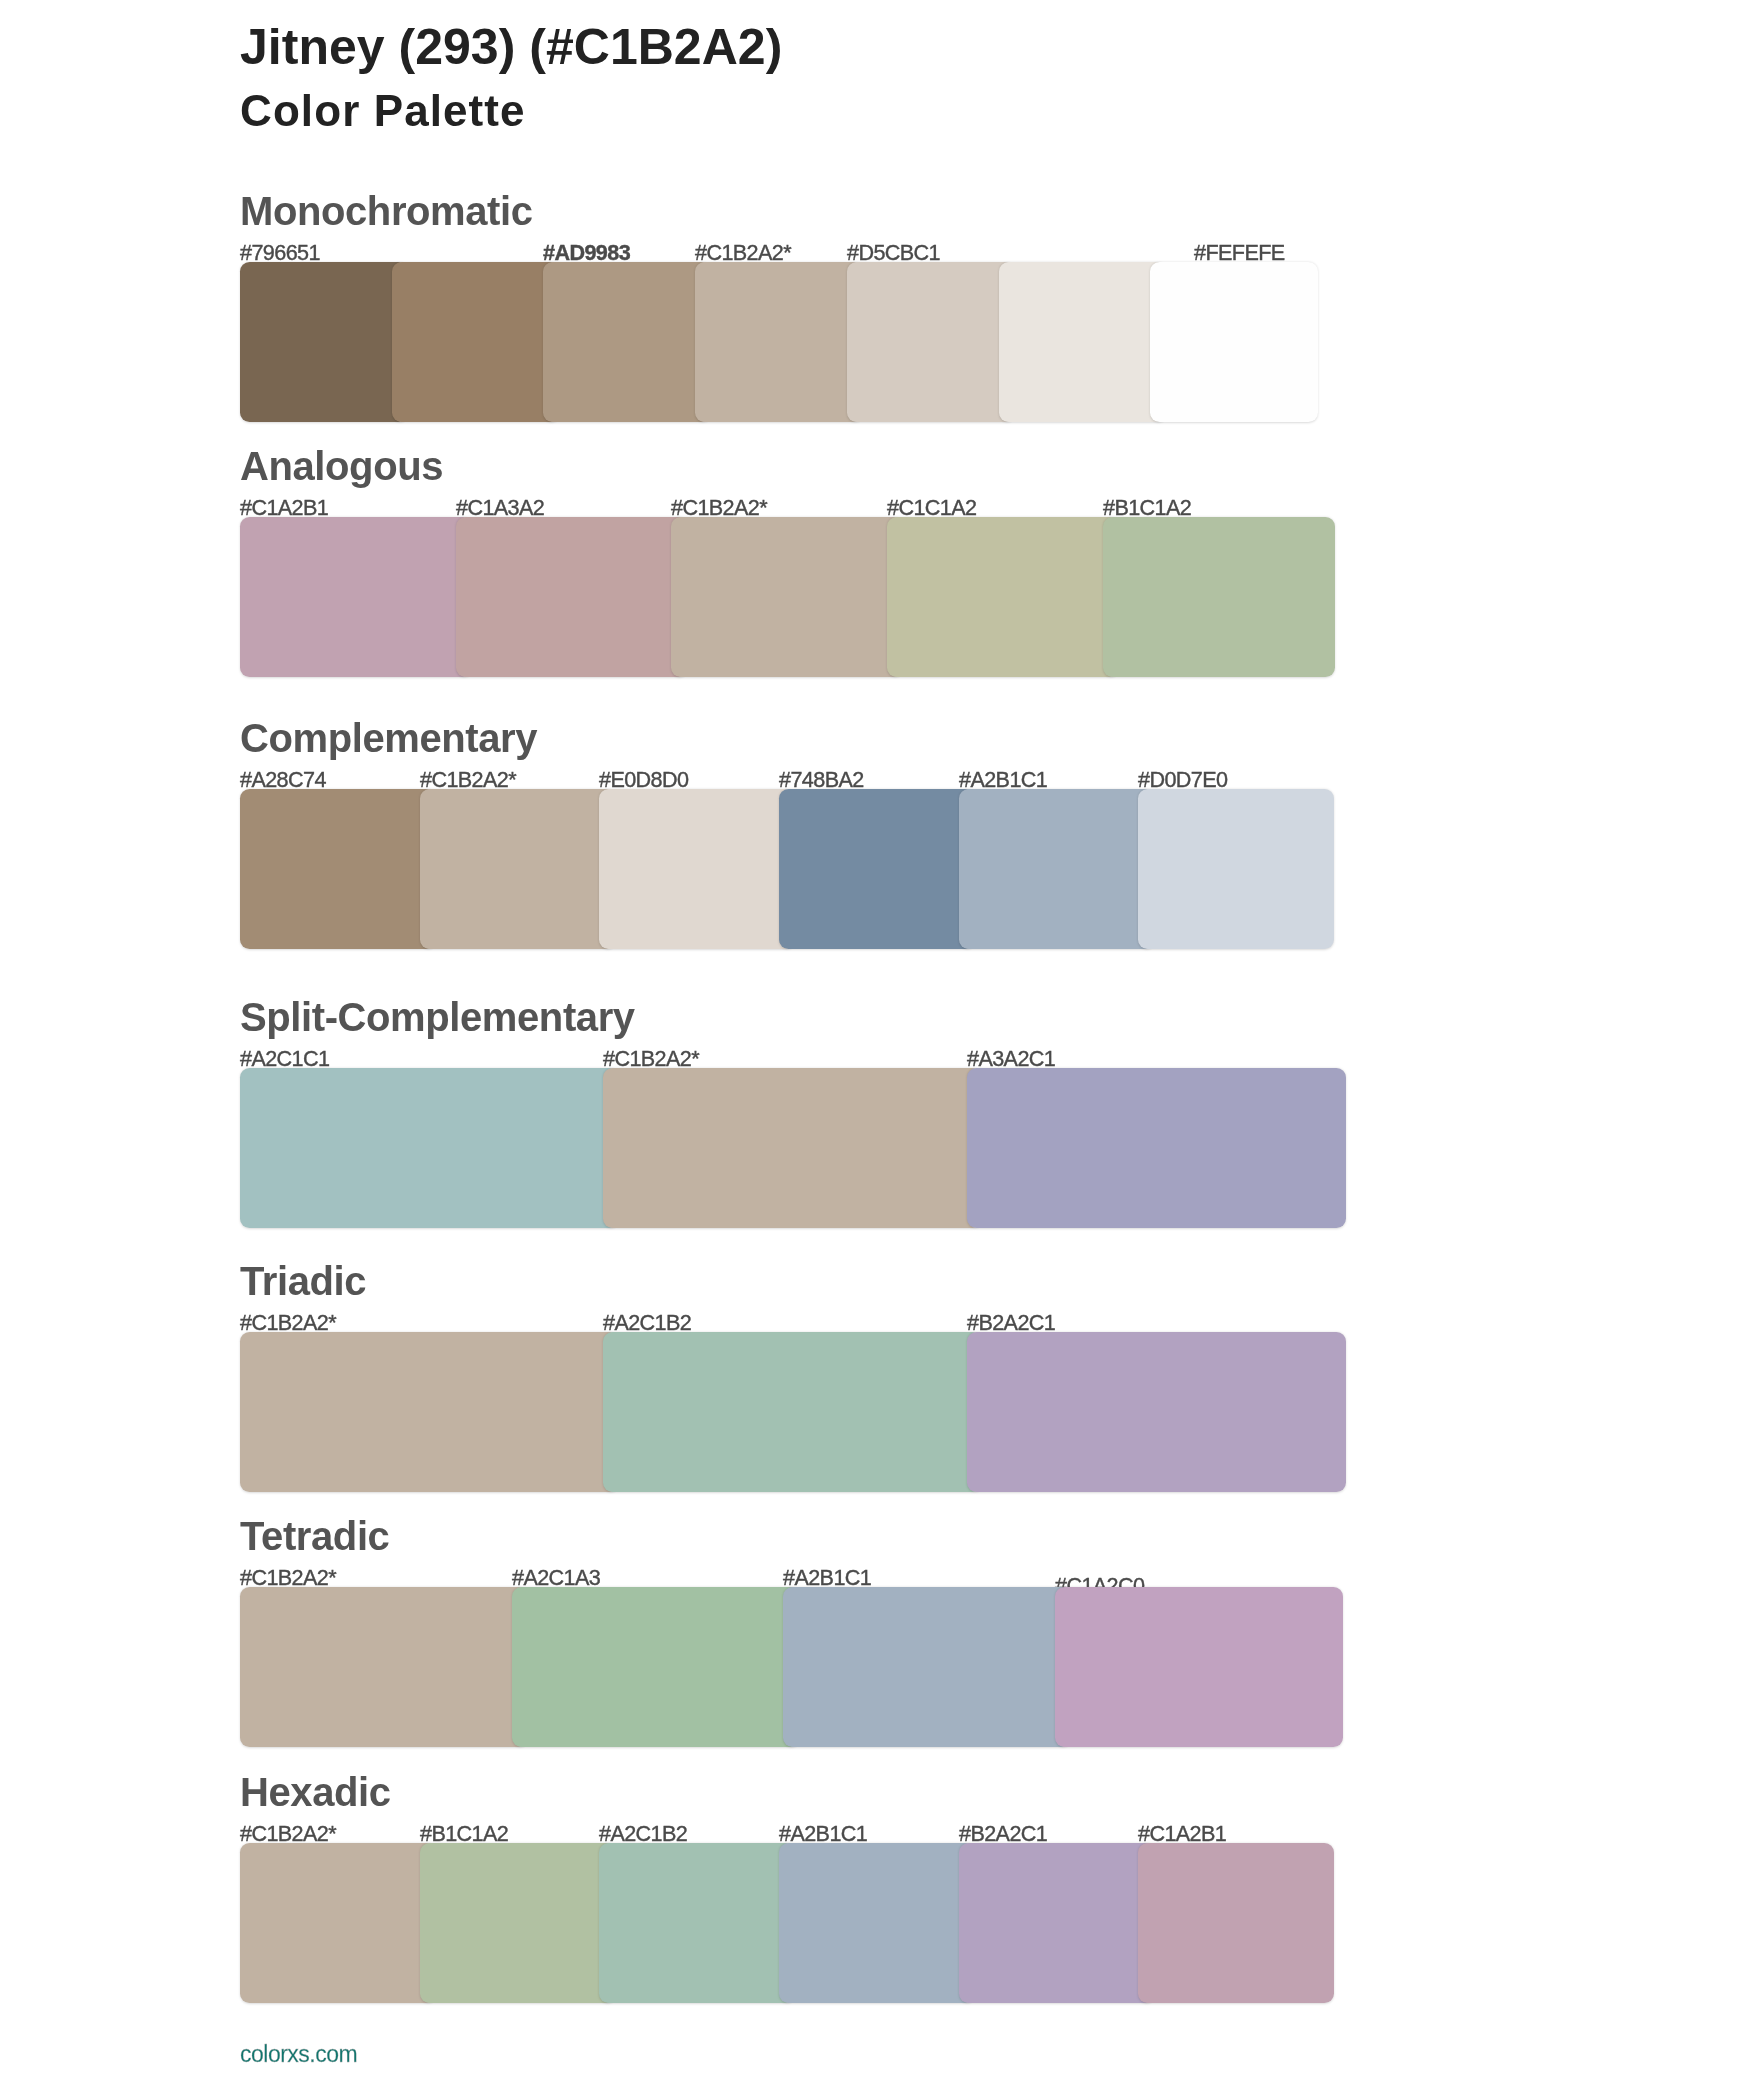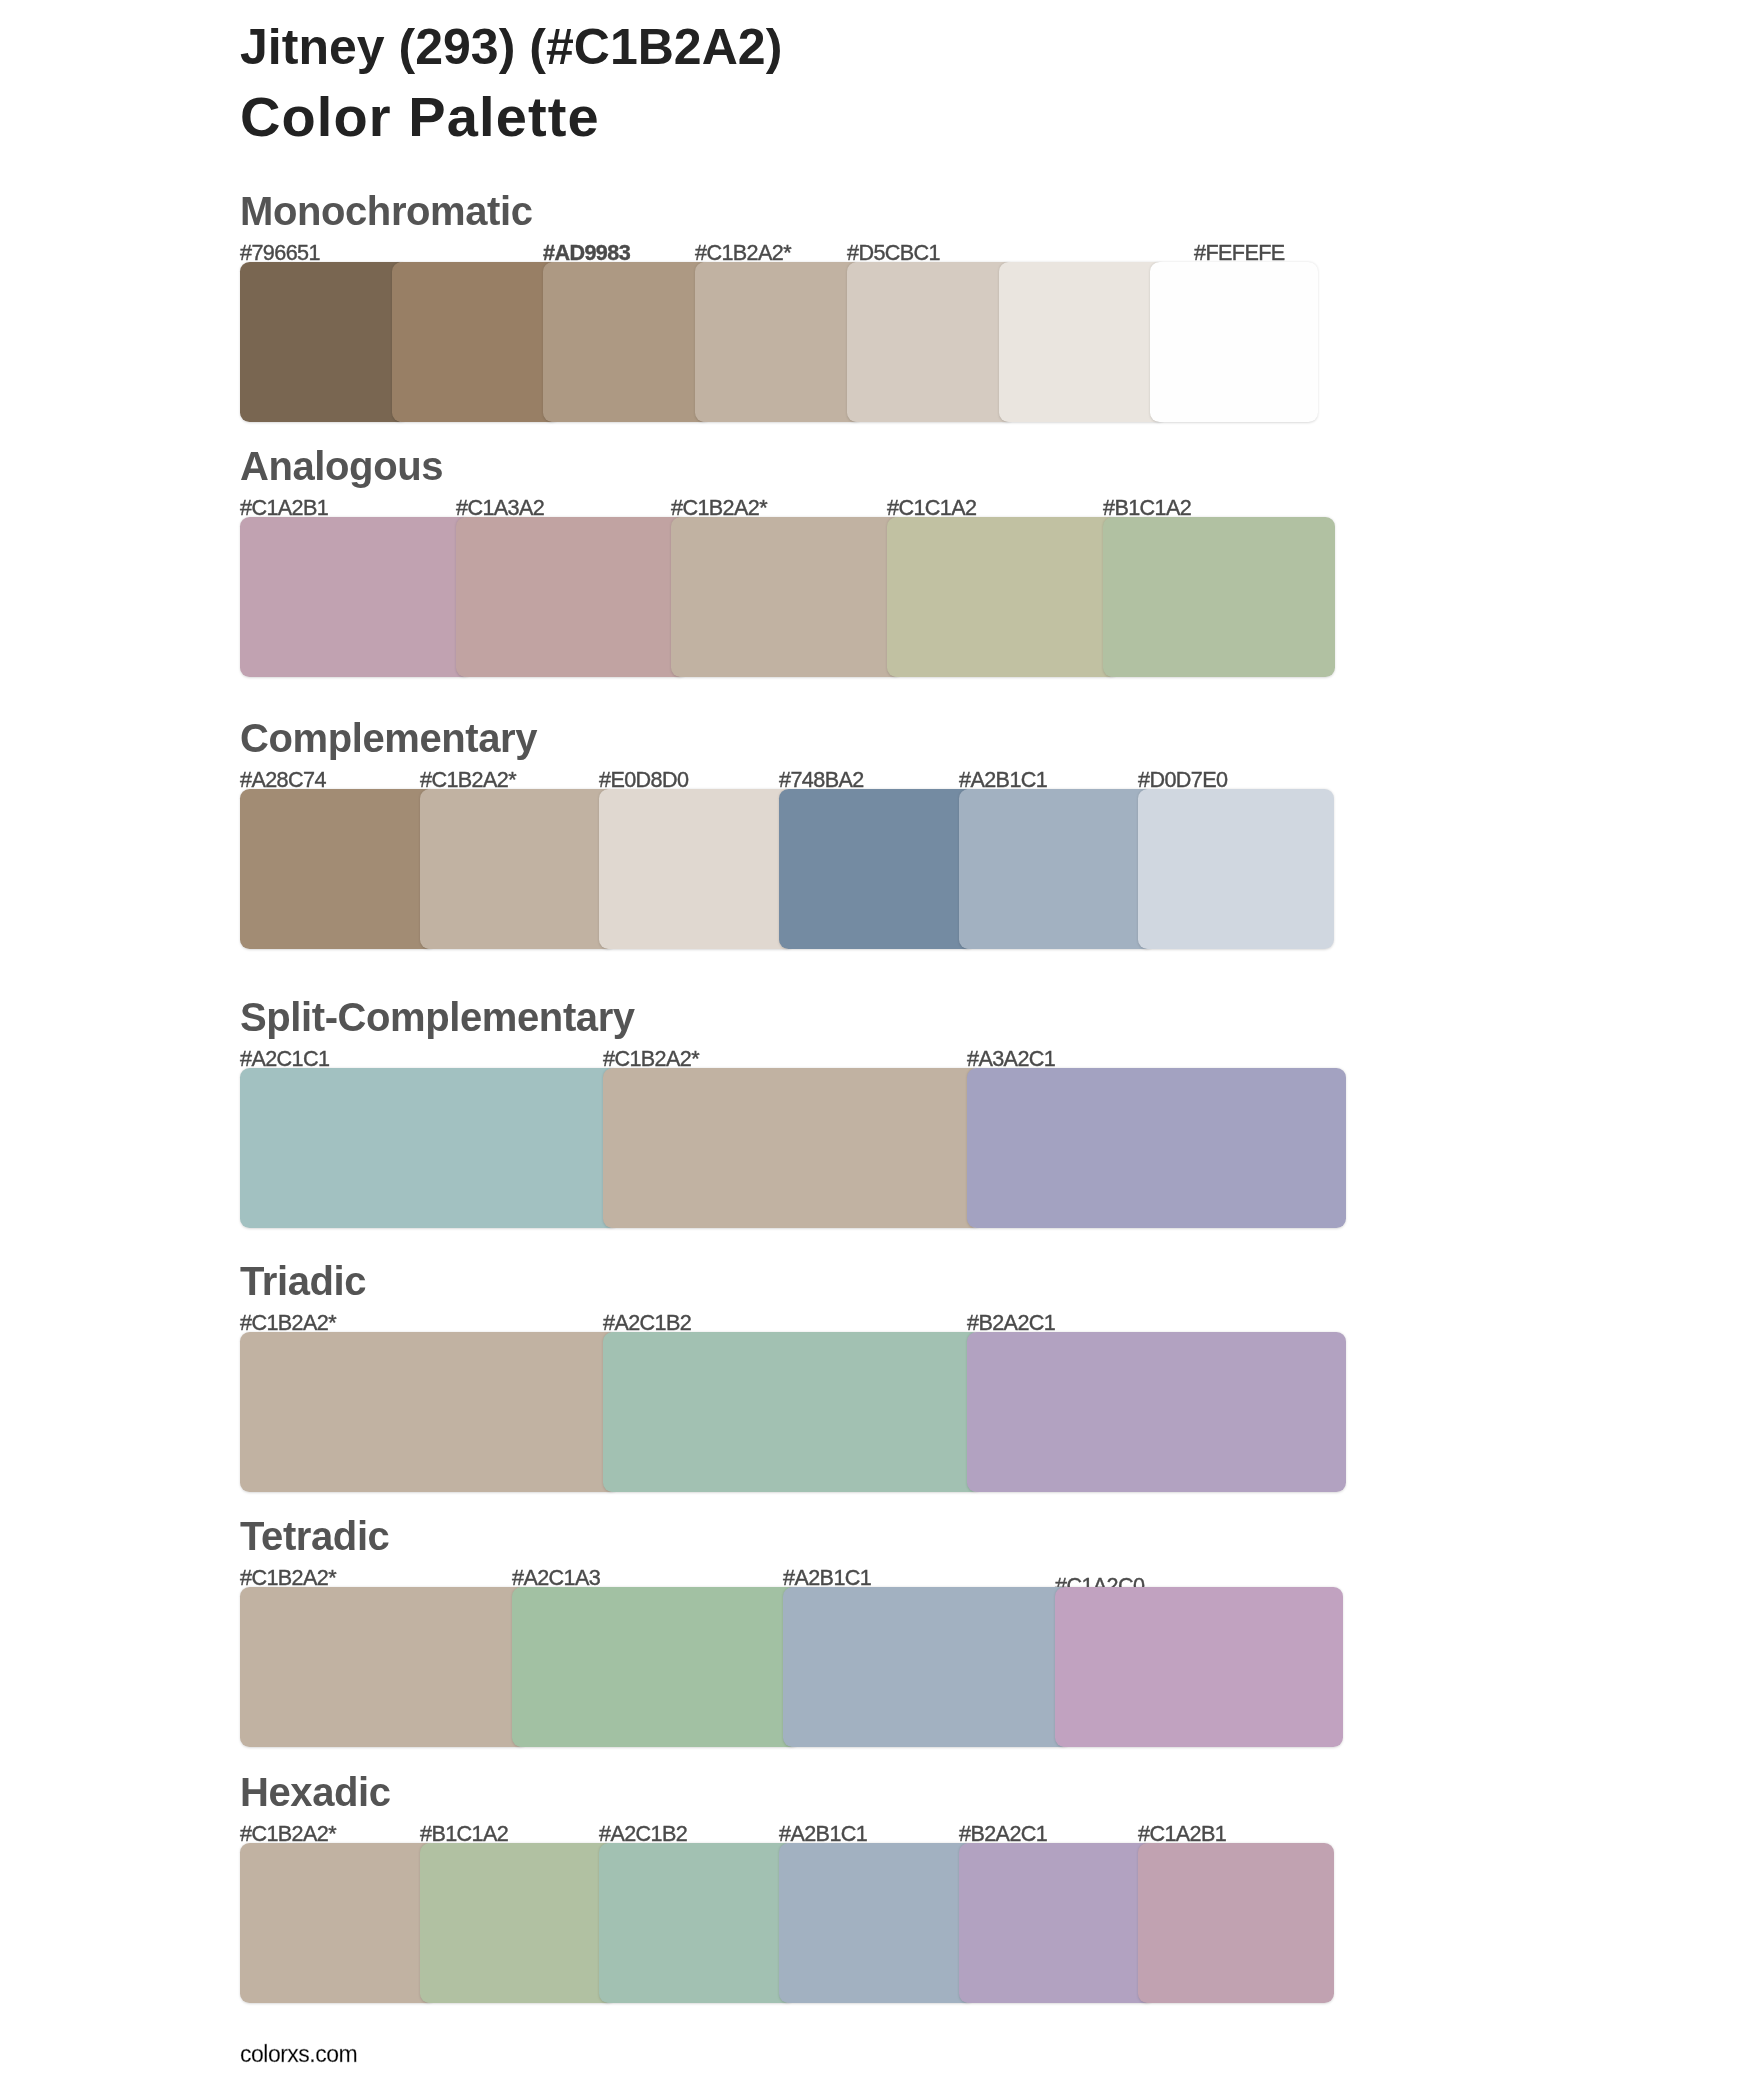--- a/index.html
+++ b/index.html
@@ -4,32 +4,32 @@
 <title>Jitney (293) (#C1B2A2) Color Palette</title>
 <style>
   html,body{margin:0;padding:0;background:#ffffff;}
   body{width:1757px;height:2077px;overflow:hidden;position:relative;
        font-family:"Liberation Sans",sans-serif;
        -webkit-font-smoothing:antialiased;}
   #page{position:absolute;left:0;top:0;width:1587px;height:2077px;background:#ffffff;}
   .title,.subtitle,.sec-head,.lab,.footer{transform:translateZ(0);}
   .title{position:absolute;left:240px;top:21.6px;font-size:50px;font-weight:bold;color:#222222;
          letter-spacing:0.02px;line-height:1;white-space:nowrap;}
-  .subtitle{position:absolute;left:240px;top:89px;font-size:56px;font-weight:bold;color:#222222;
+  .subtitle{position:absolute;left:240px;top:89px;font-size:44px;font-weight:bold;color:#222222;
             letter-spacing:1.1px;line-height:1;white-space:nowrap;}
   .section{position:absolute;left:240px;}
   .sec-head{position:absolute;left:0;top:-4.8px;font-size:40px;font-weight:bold;color:#545454;
             line-height:1;white-space:nowrap;letter-spacing:-0.4px;}
   .labels{position:absolute;left:0;top:46px;height:21px;}
   .lab{position:absolute;top:0;font-size:21.6px;color:#4a4a4a;white-space:nowrap;line-height:1;
        letter-spacing:-0.6px;-webkit-text-stroke:0.4px #4a4a4a;}
   .row{position:absolute;left:0;top:66px;height:160px;}
   .sw{position:absolute;top:0;height:160px;border-radius:9.6px;
       box-shadow:0 0.8px 2.4px rgba(0,0,0,0.15);}
-  .footer{position:absolute;left:240px;top:2043px;font-size:23px;color:#000000;line-height:1;
+  .footer{position:absolute;left:240px;top:2043px;font-size:23px;color:#0f766e;line-height:1;
           letter-spacing:-0.5px;-webkit-text-stroke:0.3px #aaaaaa;}
 </style>
 </head>
 <body>
 
 <div id="page">
   <div class="title">Jitney (293) (#C1B2A2)</div>
   <div class="subtitle">Color Palette</div>
   <div id="sections">
       <div class="section" style="top: 196px;">

